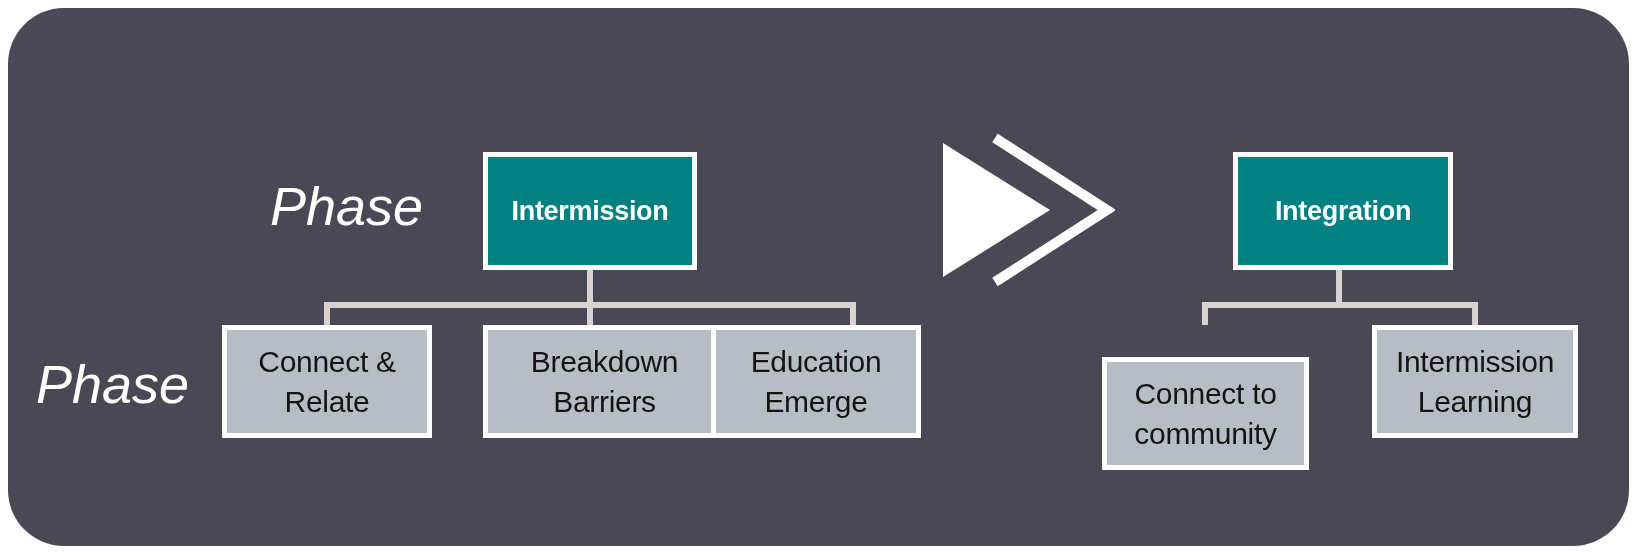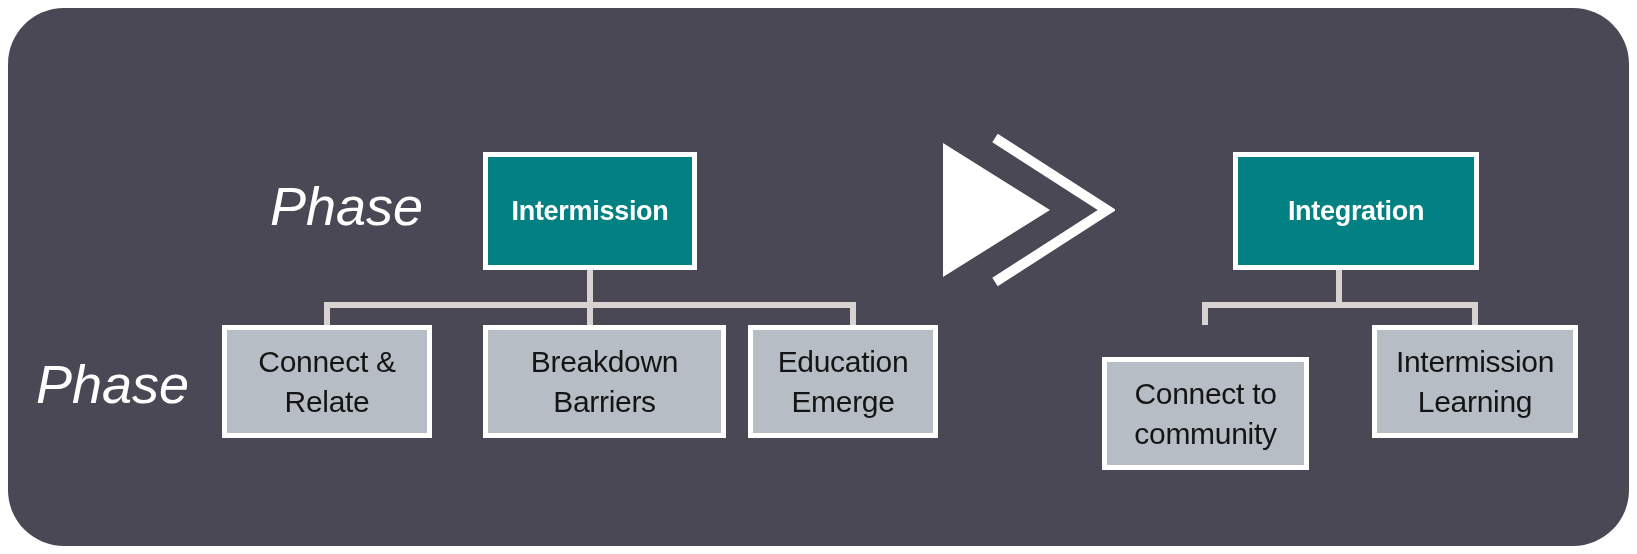--- a/index.html
+++ b/index.html
@@ -79,25 +79,25 @@
   <div class="line" style="left:324px; top:302px; width:532px; height:6px;"></div>
   <div class="line" style="left:324px; top:302px; width:6px; height:23px;"></div>
   <div class="line" style="left:850px; top:302px; width:6px; height:23px;"></div>
 
   <div class="line" style="left:1336px; top:270px; width:6px; height:38px;"></div>
   <div class="line" style="left:1202px; top:302px; width:276px; height:6px;"></div>
   <div class="line" style="left:1202px; top:302px; width:6px; height:23px;"></div>
   <div class="line" style="left:1472px; top:302px; width:6px; height:23px;"></div>
 
   <div class="phase-box" style="left:483px; width:214px;">Intermission</div>
-  <div class="phase-box" style="left:1233px; width:246px;">Integration</div>
+  <div class="phase-box" style="left:1233px; width:220px;">Integration</div>
 
   <div class="stage-box" style="left:222px; width:210px;">Connect &amp; Relate</div>
   <div class="stage-box" style="left:483px; width:243px;">Breakdown Barriers</div>
-  <div class="stage-box" style="left:748px; width:190px;">Education Emerge</div>
+  <div class="stage-box" style="left:711px; width:210px;">Education Emerge</div>
 
   <div class="stage-box" style="left:1102px; width:207px;margin-top:32px;">Connect to community</div>
   <div class="stage-box" style="left:1372px; width:206px;">Intermission Learning</div>
 
   <svg class="arrow-svg" width="180" height="160" viewBox="0 0 180 160" aria-hidden="true">
     <polygon points="8,13 8,147 115,80" fill="#ffffff"></polygon>
     <polyline points="60,8 172,80 60,152" fill="none" stroke="#ffffff" stroke-width="10"></polyline>
   </svg>
 </div>
 

